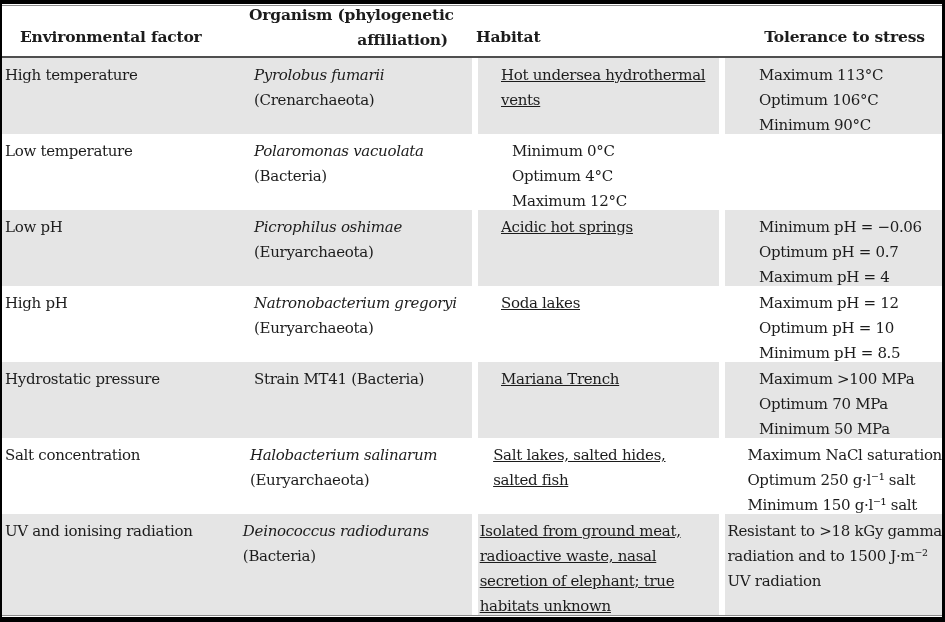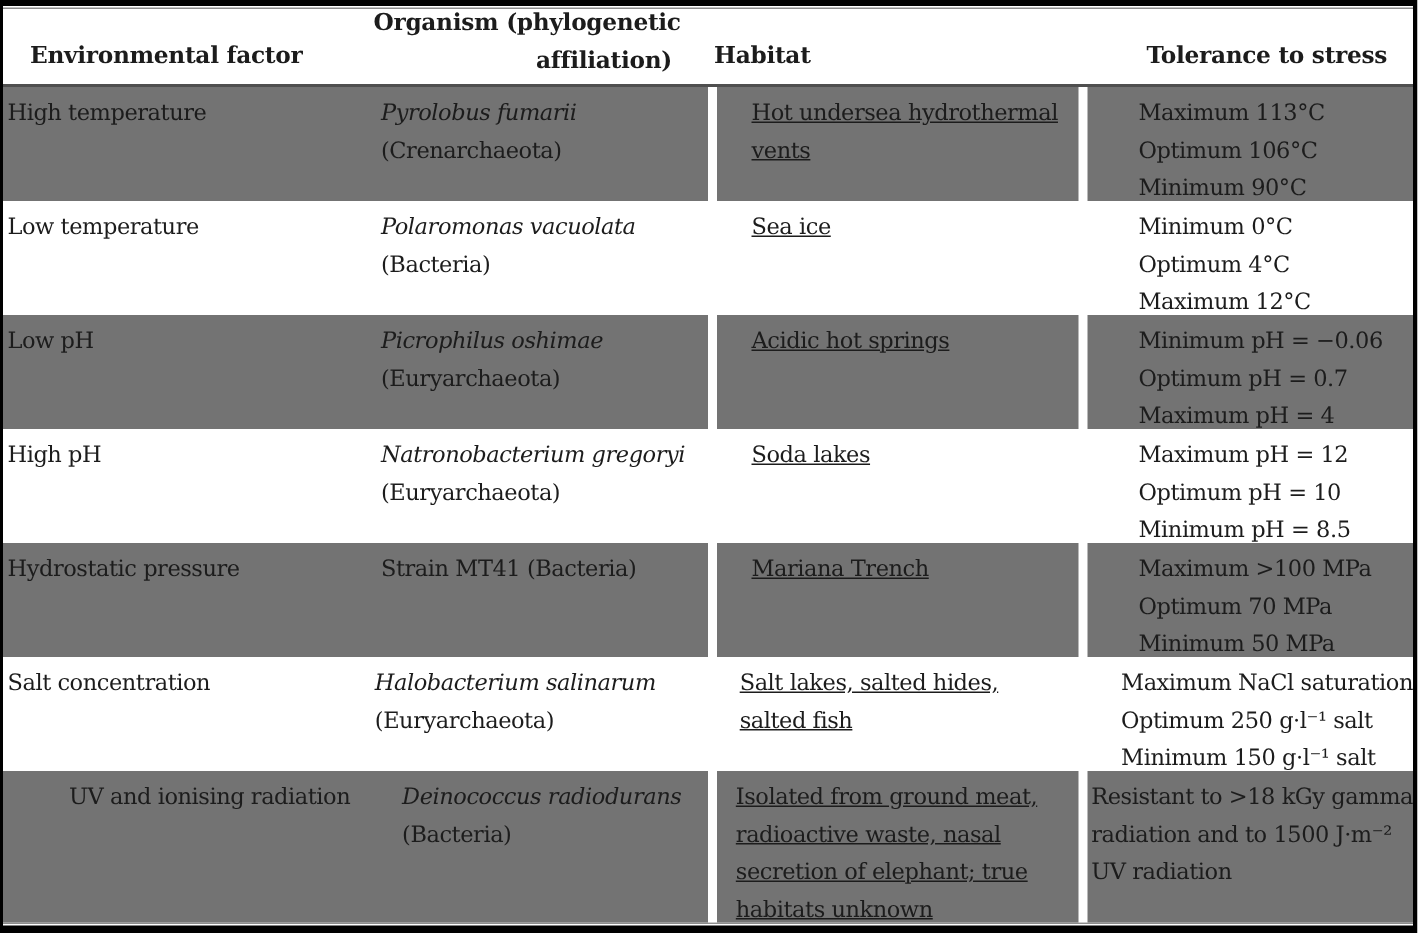--- a/index.html
+++ b/index.html
@@ -24,22 +24,22 @@
 
   .thead{display:flex;height:50px;font-weight:bold;font-size:15.5px;letter-spacing:-0.2px;}
   .th{box-sizing:border-box;display:flex;flex-direction:column;justify-content:flex-end;padding-bottom:4px;}
   .th.h1{width:247px;text-align:left;padding-left:18px;}
   .th.h2{width:227px;text-align:right;padding-right:28px;line-height:25px;}
   .th.h3{width:247px;text-align:left;}
   .th.h4{flex:1;text-align:center;padding-left:24px;align-items:center;}
 
   .tbody{position:relative;}
   .tr{display:flex;height:76px;overflow:hidden;}
-  .tr.tall{height:101px;padding-left:41px;}
-  .tr.cream{background:#737373;}
+  .tr.tall{height:101px;}
+  .tr.cream{background:#e5e5e5;}
   .td{box-sizing:border-box;padding-top:5px;line-height:25px;}
   .td.c1{width:247px;padding-left:3px;}
   .td.c2{width:227px;padding-left:5px;}
   .td.c3{width:247px;padding-left:25px;text-decoration:underline;}
   .td.c4{flex:1;padding-left:24px;margin-left:12px;}
   .ln{position:relative;white-space:nowrap;height:25px;}
   .em{font-style:italic;}
 
   .gutter{position:absolute;top:0;height:557px;width:6px;background:#fff;}
   .gutter.g1{left:470px;}
@@ -96,23 +96,20 @@
     </div>
 
     <div class="tr">
       <div class="td c1">
         <div class="ln">Low temperature</div>
       </div>
       <div class="td c2">
         <div class="ln em">Polaromonas vacuolata</div>
         <div class="ln">(Bacteria)</div>
       </div>
-      <div class="td c3">
-        <div class="ln">Sea ice</div>
-      </div>
       <div class="td c4">
         <div class="ln">Minimum 0°C</div>
         <div class="ln">Optimum 4°C</div>
         <div class="ln">Maximum 12°C</div>
       </div>
     </div>
 
     <div class="tr cream">
       <div class="td c1">
         <div class="ln">Low pH</div>

